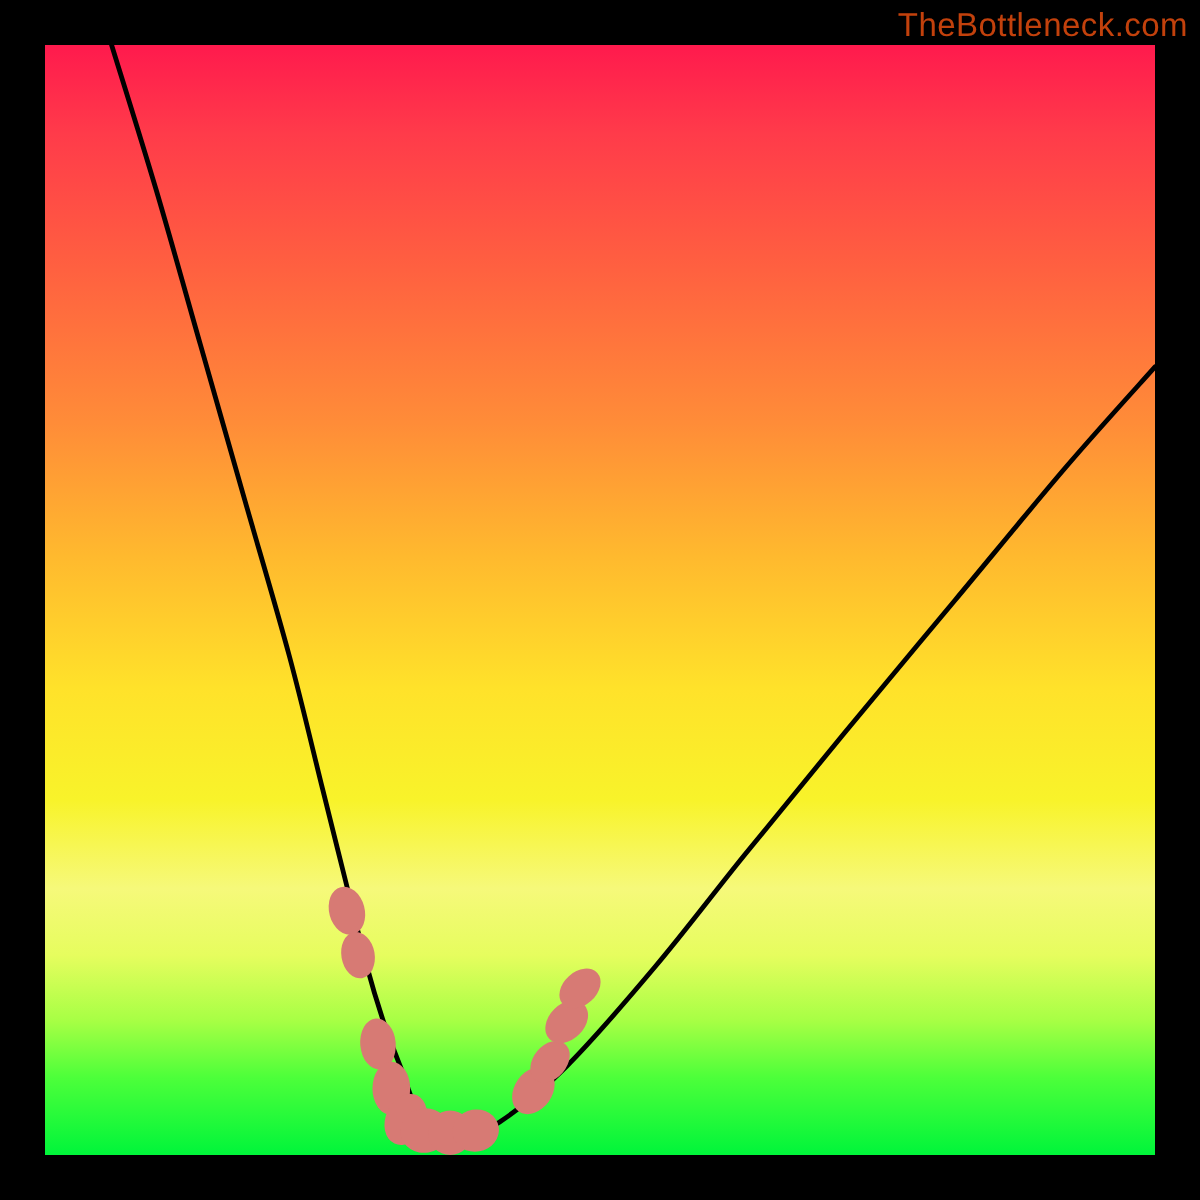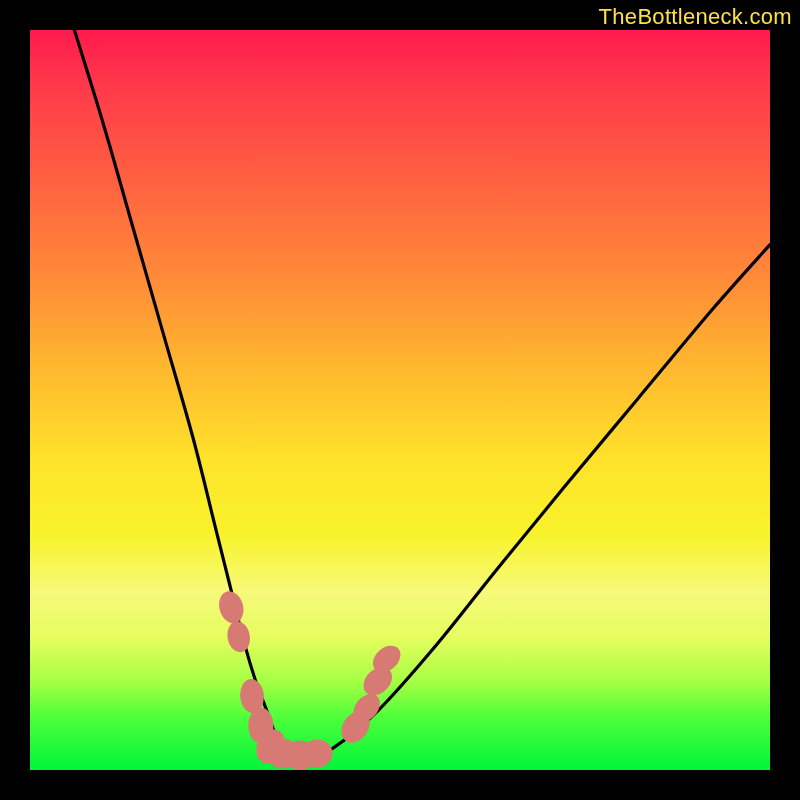--- a/index.html
+++ b/index.html
@@ -39,21 +39,21 @@
       #e6fd5e 82%,
       #a6ff44 88%,
       #4dff3a 93%,
       #00f53a 100%
     );
   }
   .watermark {
     position: absolute;
     top: 4px;
     right: 8px;
-    color: #fde047;
+    color: #c2410c;
     font-size: 22px;
     letter-spacing: 0.3px;
     font-weight: 500;
   }
   svg.curve {
     position: absolute;
     left: 0;
     top: 0;
     width: 740px;
     height: 740px;

